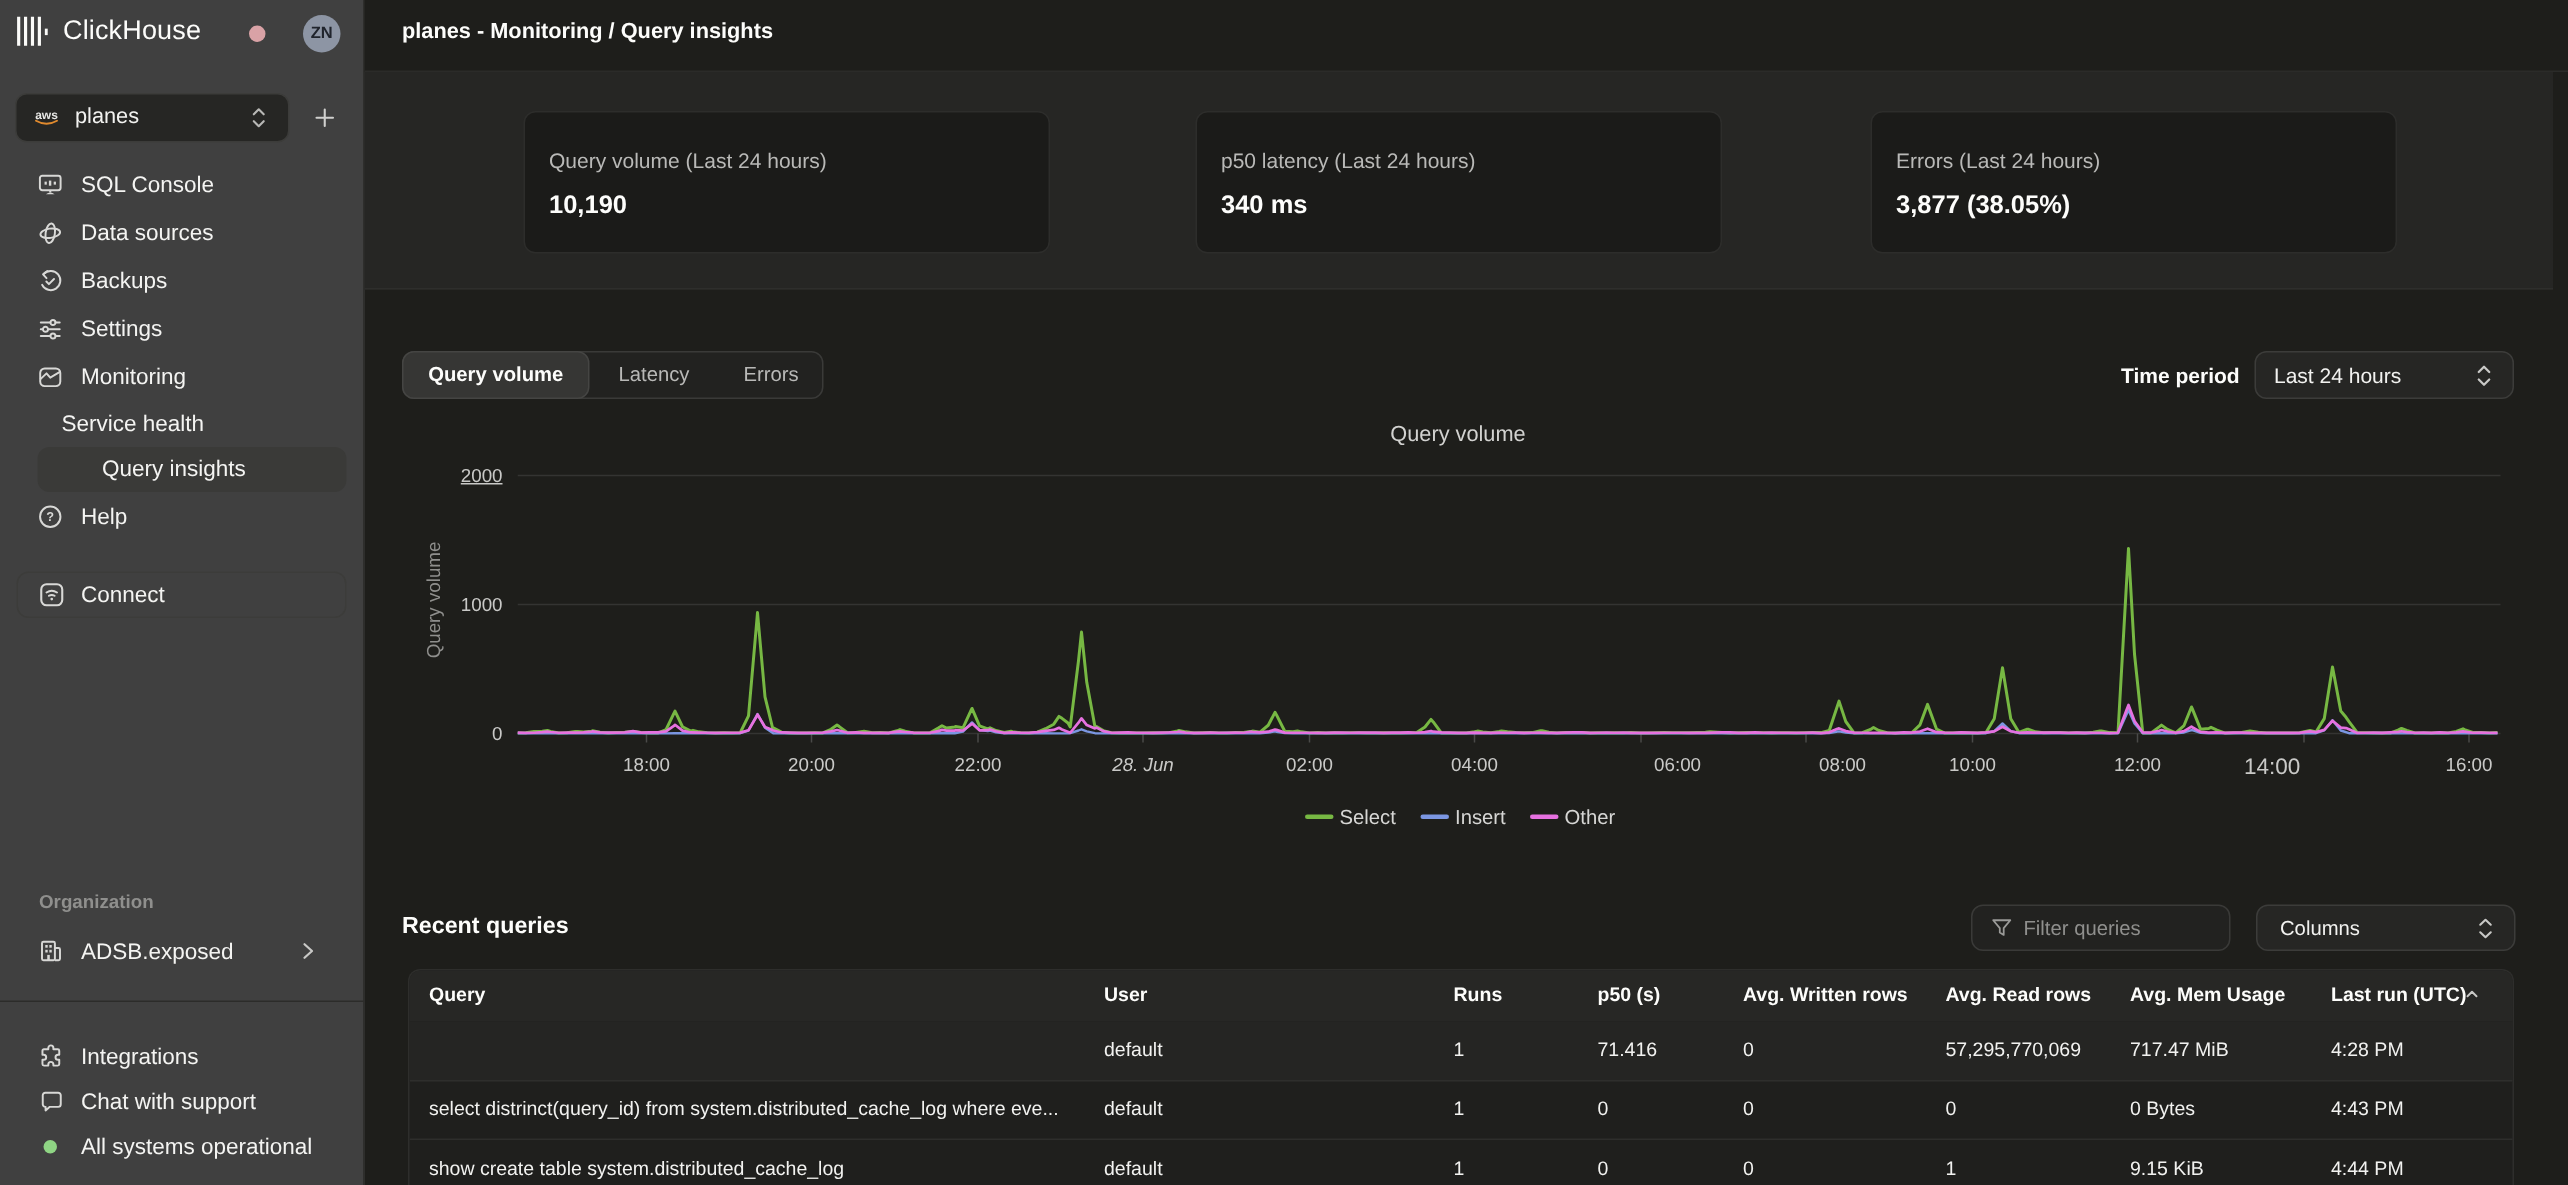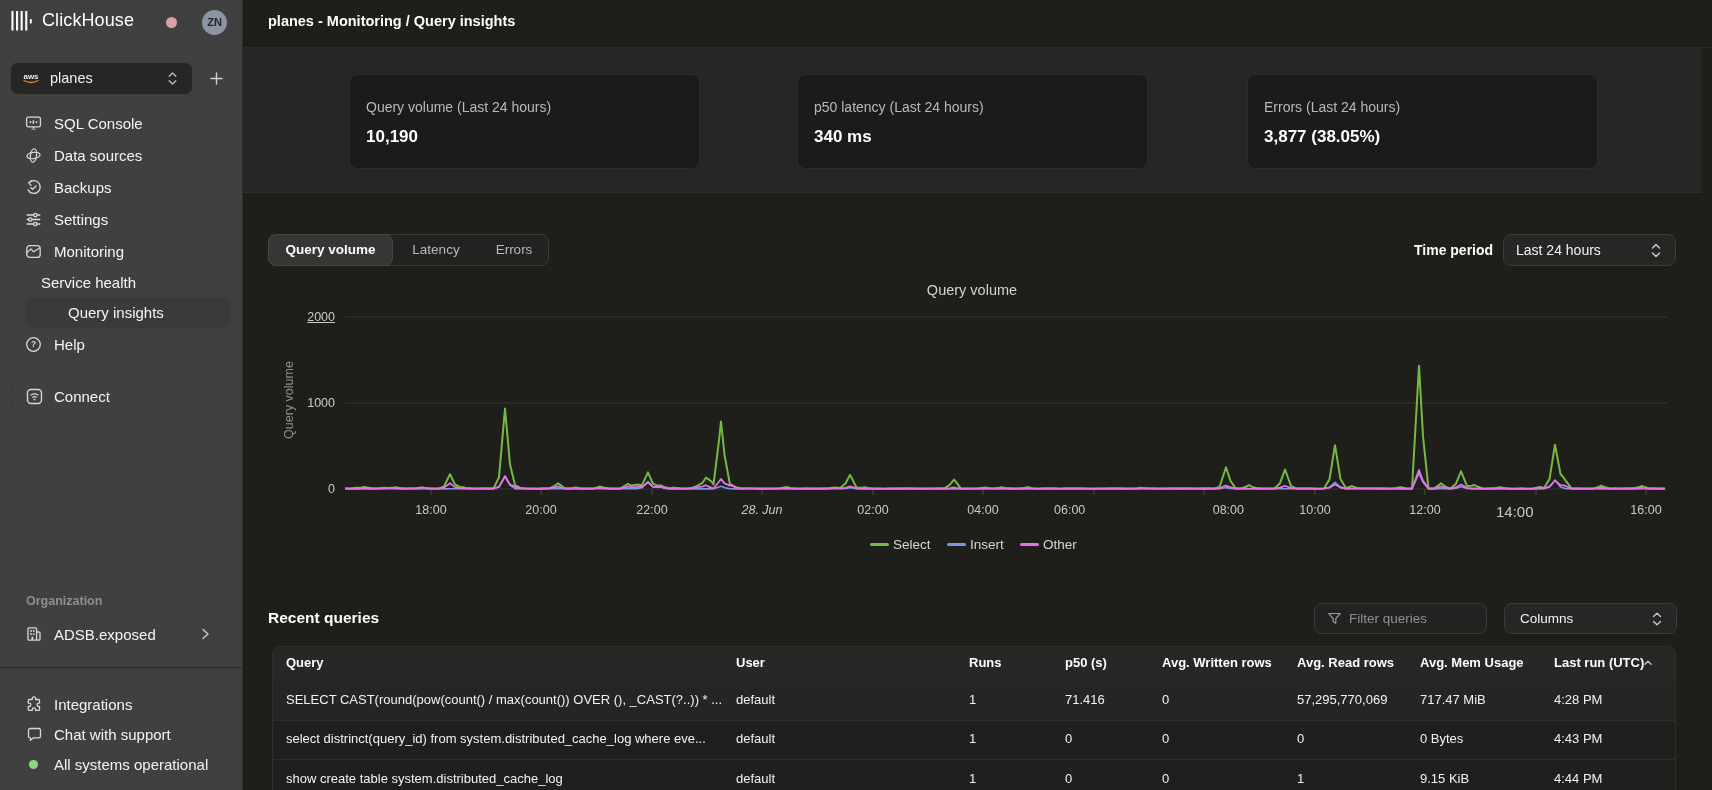--- a/index.html
+++ b/index.html
@@ -178,21 +178,21 @@
   <polyline points="0.0,178.6 5.5,178.5 11.0,177.7 12.0,177.7 16.5,177.5 20.0,177.0 22.0,177.6 27.5,178.6 33.0,178.5 38.5,177.7 40.0,177.7 44.0,178.0 49.5,177.5 50.0,177.2 55.0,178.1 60.5,178.7 66.0,178.4 71.5,178.2 77.0,177.7 82.5,178.3 88.0,178.7 93.5,178.7 99.0,176.5 104.5,165.1 105.0,164.1 110.0,174.5 115.5,177.4 117.0,176.9 121.0,177.9 126.5,178.5 132.0,178.6 137.5,178.5 143.0,178.6 148.5,178.5 154.0,167.2 159.5,104.4 160.0,98.4 165.0,154.6 170.0,175.0 170.5,175.3 176.0,178.1 181.5,178.7 187.0,178.6 192.5,178.7 198.0,178.5 203.5,178.6 209.0,176.2 213.0,173.4 214.5,174.4 220.0,178.5 225.5,178.4 230.0,177.6 231.0,177.5 236.5,178.5 242.0,178.4 247.5,178.6 253.0,177.2 255.0,176.4 258.5,177.4 264.0,178.6 269.5,178.7 275.0,178.6 280.5,175.4 283.0,173.8 286.0,175.4 291.5,174.7 292.0,174.4 297.0,175.2 302.5,163.3 303.0,162.3 308.0,173.9 313.5,175.9 315.0,175.2 319.0,177.0 324.5,178.3 329.0,177.5 330.0,177.8 335.5,178.5 341.0,178.7 346.5,178.1 352.0,175.8 357.5,172.8 361.0,167.6 363.0,168.9 367.0,172.0 368.5,174.6 374.0,130.5 376.0,111.4 379.5,144.9 385.0,174.7 386.0,174.4 390.5,177.1 396.0,178.5 401.5,178.6 407.0,178.6 412.5,178.7 418.0,178.7 423.5,178.5 429.0,178.7 434.5,178.4 440.0,177.3 441.0,177.0 445.5,177.9 451.0,178.6 456.5,178.5 462.0,178.4 467.5,178.7 473.0,178.7 478.5,178.4 484.0,178.3 489.5,177.5 490.0,177.4 495.0,178.1 500.5,173.5 505.0,164.9 506.0,166.6 511.5,177.5 517.0,177.8 520.0,177.3 522.5,177.9 528.0,178.7 533.5,178.4 539.0,178.7 544.5,178.5 550.0,178.7 555.5,178.5 561.0,178.5 566.5,178.6 572.0,178.7 577.5,178.5 583.0,178.7 588.5,178.7 594.0,178.5 599.5,178.4 605.0,174.7 609.0,169.6 610.5,171.3 616.0,178.7 621.5,178.7 627.0,178.6 632.5,178.6 638.0,177.8 640.0,177.4 643.5,178.0 649.0,178.5 654.5,177.7 656.0,177.3 660.0,177.9 665.5,178.4 671.0,178.5 676.5,178.4 682.0,177.2 683.0,177.1 687.5,178.2 693.0,178.7 698.5,178.4 704.0,178.5 709.5,178.4 715.0,178.7 720.5,178.5 726.0,178.6 731.5,178.5 737.0,178.6 742.5,178.4 748.0,178.7 753.5,178.6 759.0,178.5 764.5,178.4 770.0,178.5 775.5,178.5 781.0,178.5 786.5,178.4 792.0,178.2 795.0,177.8 797.5,178.0 803.0,178.4 808.5,178.6 814.0,178.5 819.5,178.4 825.0,178.5 830.5,178.5 836.0,178.6 841.5,178.5 847.0,178.5 852.5,178.7 858.0,178.5 863.5,178.4 869.0,178.4 874.5,177.0 880.0,160.5 881.0,157.4 885.5,171.0 891.0,178.6 896.5,178.5 902.0,176.3 904.0,175.0 907.5,177.0 913.0,178.5 918.5,178.6 924.0,178.7 929.5,178.5 935.0,173.2 940.0,159.6 940.5,160.9 946.0,176.0 951.5,178.7 957.0,178.6 962.5,178.5 968.0,178.7 973.5,178.7 979.0,178.4 984.5,169.2 990.0,135.2 995.5,169.1 1001.0,178.3 1006.5,176.1 1007.0,176.1 1012.0,177.9 1017.5,178.5 1023.0,178.4 1028.5,178.4 1034.0,178.6 1039.5,178.5 1045.0,178.6 1050.5,178.2 1055.0,177.3 1056.0,177.3 1061.5,178.4 1067.0,178.5 1072.5,81.8 1074.0,55.7 1078.0,126.0 1083.5,178.6 1089.0,178.6 1094.5,174.6 1096.0,173.4 1100.0,176.3 1105.5,178.6 1111.0,173.7 1116.0,161.3 1116.5,162.4 1122.0,176.1 1127.5,175.7 1129.0,174.9 1133.0,176.8 1138.5,178.7 1144.0,178.5 1149.5,178.3 1155.0,177.3 1160.5,178.2 1166.0,178.7 1171.5,178.7 1177.0,178.6 1182.5,178.7 1188.0,178.5 1193.5,177.3 1195.0,177.0 1199.0,178.0 1204.5,169.1 1210.0,134.7 1215.5,164.0 1219.0,168.2 1221.0,171.1 1226.5,178.4 1232.0,178.5 1237.5,178.7 1243.0,178.6 1248.5,178.7 1254.0,176.6 1256.0,175.6 1259.5,177.0 1265.0,178.7 1270.5,178.6 1276.0,178.6 1281.5,178.5 1287.0,178.6 1292.5,177.6 1297.0,175.9 1298.0,176.4 1303.5,178.3 1309.0,178.4 1314.5,178.7 1320.0,178.4" fill="none" stroke="#77b843" stroke-width="2" stroke-linejoin="round"></polyline>
   <polyline points="0.0,178.8 5.5,178.9 11.0,178.9 16.5,178.9 22.0,178.9 27.5,178.9 33.0,178.8 38.5,178.8 44.0,178.8 49.5,178.8 55.0,178.9 60.5,178.7 66.0,178.8 71.5,178.9 77.0,178.8 82.5,178.8 88.0,178.8 93.5,178.7 99.0,178.9 104.5,178.8 110.0,178.8 115.5,178.8 121.0,178.8 126.5,178.7 132.0,178.8 137.5,178.8 143.0,178.9 148.5,178.8 154.0,177.0 159.5,166.9 160.0,166.0 165.0,175.1 170.5,178.9 176.0,178.8 181.5,178.8 187.0,178.8 192.5,178.9 198.0,178.8 203.5,178.8 209.0,178.8 214.5,178.8 220.0,178.7 225.5,178.8 231.0,178.8 236.5,178.9 242.0,178.9 247.5,178.8 253.0,178.8 258.5,178.8 264.0,178.9 269.5,178.9 275.0,178.8 280.5,178.8 286.0,178.8 291.5,178.8 297.0,177.7 302.5,172.1 303.0,171.6 308.0,176.7 313.5,177.4 315.0,177.0 319.0,178.2 324.5,178.9 330.0,178.9 335.5,178.8 341.0,178.8 346.5,178.9 352.0,178.8 357.5,178.9 363.0,178.9 368.5,178.8 374.0,177.0 376.0,176.2 379.5,177.6 385.0,178.8 390.5,178.9 396.0,178.9 401.5,178.8 407.0,178.8 412.5,178.9 418.0,178.9 423.5,178.8 429.0,178.8 434.5,178.8 440.0,178.9 445.5,178.8 451.0,178.9 456.5,178.8 462.0,178.9 467.5,178.8 473.0,178.7 478.5,178.9 484.0,178.8 489.5,178.8 495.0,178.8 500.5,178.4 505.0,177.6 506.0,177.8 511.5,178.7 517.0,178.9 522.5,178.9 528.0,178.8 533.5,178.8 539.0,178.8 544.5,178.9 550.0,178.8 555.5,178.9 561.0,178.9 566.5,178.8 572.0,178.9 577.5,178.9 583.0,178.8 588.5,178.8 594.0,178.9 599.5,178.9 605.0,178.9 610.5,178.8 616.0,178.9 621.5,178.9 627.0,178.8 632.5,178.8 638.0,178.8 643.5,178.8 649.0,178.8 654.5,178.8 660.0,178.8 665.5,178.9 671.0,178.9 676.5,178.8 682.0,178.8 687.5,178.8 693.0,178.9 698.5,178.9 704.0,178.9 709.5,178.9 715.0,178.8 720.5,178.8 726.0,178.9 731.5,178.8 737.0,178.8 742.5,178.8 748.0,178.8 753.5,178.8 759.0,178.9 764.5,178.8 770.0,178.8 775.5,178.9 781.0,178.9 786.5,178.8 792.0,178.8 797.5,178.8 803.0,178.7 808.5,178.8 814.0,178.8 819.5,178.9 825.0,178.8 830.5,178.8 836.0,178.9 841.5,178.9 847.0,178.8 852.5,178.8 858.0,178.9 863.5,178.8 869.0,178.9 874.5,178.7 880.0,177.7 881.0,177.6 885.5,178.4 891.0,178.8 896.5,178.8 902.0,178.8 907.5,178.8 913.0,178.9 918.5,178.7 924.0,178.8 929.5,178.8 935.0,178.8 940.5,178.8 946.0,178.8 951.5,178.8 957.0,178.8 962.5,178.8 968.0,178.8 973.5,178.8 979.0,178.8 984.5,177.4 990.0,172.3 995.5,177.4 1001.0,178.8 1006.5,178.8 1012.0,178.8 1017.5,178.8 1023.0,178.8 1028.5,178.8 1034.0,178.9 1039.5,178.8 1045.0,178.7 1050.5,178.8 1056.0,178.9 1061.5,178.9 1067.0,178.8 1072.5,166.7 1074.0,163.3 1078.0,172.3 1083.5,178.9 1089.0,178.9 1094.5,178.8 1100.0,178.8 1105.5,178.9 1111.0,178.3 1116.0,176.7 1116.5,176.8 1122.0,178.5 1127.5,178.9 1133.0,178.9 1138.5,178.9 1144.0,178.9 1149.5,178.9 1155.0,178.8 1160.5,178.8 1166.0,178.9 1171.5,178.9 1177.0,178.9 1182.5,178.9 1188.0,178.8 1193.5,178.9 1199.0,178.8 1204.5,176.9 1210.0,170.2 1215.5,177.0 1221.0,178.8 1226.5,178.8 1232.0,178.9 1237.5,178.8 1243.0,178.7 1248.5,178.8 1254.0,178.9 1259.5,178.9 1265.0,178.8 1270.5,178.8 1276.0,178.8 1281.5,178.8 1287.0,178.8 1292.5,178.9 1298.0,178.7 1303.5,178.8 1309.0,178.9 1314.5,178.9 1320.0,178.8" fill="none" stroke="#7b96e2" stroke-width="1.6" stroke-linejoin="round"></polyline>
   <polyline points="0.0,178.4 5.5,178.6 11.0,178.5 16.5,178.1 20.0,177.7 22.0,178.0 27.5,178.5 33.0,178.4 38.5,178.4 44.0,178.2 49.5,177.7 50.0,177.6 55.0,178.3 60.5,178.4 66.0,178.4 71.5,178.2 77.0,177.4 82.5,178.4 88.0,178.3 93.5,178.3 99.0,177.6 104.5,173.7 105.0,173.2 110.0,177.1 115.5,178.3 121.0,178.4 126.5,178.5 132.0,178.6 137.5,178.5 143.0,178.5 148.5,178.4 154.0,176.8 159.5,167.5 160.0,166.3 165.0,174.7 170.0,176.7 170.5,177.0 176.0,178.3 181.5,178.4 187.0,178.6 192.5,178.6 198.0,178.5 203.5,178.4 209.0,177.6 213.0,176.7 214.5,177.0 220.0,178.5 225.5,178.3 231.0,178.6 236.5,178.6 242.0,178.5 247.5,178.6 253.0,177.8 255.0,177.6 258.5,178.0 264.0,178.4 269.5,178.5 275.0,178.5 280.5,177.4 283.0,176.6 286.0,177.1 291.5,177.1 292.0,176.8 297.0,177.0 302.5,172.9 303.0,172.4 308.0,176.9 313.5,176.8 315.0,176.3 319.0,177.5 324.5,178.6 330.0,178.3 335.5,178.5 341.0,178.5 346.5,178.1 352.0,177.2 357.5,176.6 361.0,175.2 363.0,176.3 368.5,178.5 374.0,171.8 376.0,168.9 379.5,173.4 385.0,175.6 386.0,175.1 390.5,177.4 396.0,178.5 401.5,178.4 407.0,178.3 412.5,178.5 418.0,178.5 423.5,178.6 429.0,178.4 434.5,178.3 440.0,178.0 441.0,177.7 445.5,178.4 451.0,178.6 456.5,178.6 462.0,178.4 467.5,178.5 473.0,178.5 478.5,178.4 484.0,178.5 489.5,177.8 490.0,177.9 495.0,178.3 500.5,177.8 505.0,176.4 506.0,176.6 511.5,178.4 517.0,178.5 522.5,178.5 528.0,178.5 533.5,178.6 539.0,178.6 544.5,178.4 550.0,178.4 555.5,178.5 561.0,178.4 566.5,178.4 572.0,178.4 577.5,178.6 583.0,178.4 588.5,178.4 594.0,178.3 599.5,178.5 605.0,178.1 609.0,177.3 610.5,177.8 616.0,178.3 621.5,178.4 627.0,178.6 632.5,178.6 638.0,178.4 643.5,178.6 649.0,178.6 654.5,178.4 660.0,178.5 665.5,178.4 671.0,178.6 676.5,178.5 682.0,178.4 687.5,178.6 693.0,178.6 698.5,178.4 704.0,178.3 709.5,178.3 715.0,178.6 720.5,178.5 726.0,178.4 731.5,178.5 737.0,178.4 742.5,178.6 748.0,178.6 753.5,178.6 759.0,178.6 764.5,178.5 770.0,178.5 775.5,178.5 781.0,178.6 786.5,178.6 792.0,178.6 797.5,178.4 803.0,178.3 808.5,178.3 814.0,178.6 819.5,178.6 825.0,178.3 830.5,178.5 836.0,178.4 841.5,178.5 847.0,178.5 852.5,178.5 858.0,178.5 863.5,178.4 869.0,178.7 874.5,178.2 880.0,175.8 881.0,175.6 885.5,177.4 891.0,178.4 896.5,178.5 902.0,178.6 907.5,178.6 913.0,178.5 918.5,178.7 924.0,178.3 929.5,178.4 935.0,177.7 940.0,175.8 940.5,176.0 946.0,178.1 951.5,178.4 957.0,178.5 962.5,178.3 968.0,178.4 973.5,178.6 979.0,178.3 984.5,177.6 990.0,174.5 995.5,177.5 1001.0,178.5 1006.5,178.3 1012.0,178.4 1017.5,178.4 1023.0,178.4 1028.5,178.4 1034.0,178.5 1039.5,178.4 1045.0,178.6 1050.5,178.5 1056.0,178.5 1061.5,178.7 1067.0,178.5 1072.5,163.9 1074.0,160.0 1078.0,170.7 1083.5,178.3 1089.0,178.4 1094.5,177.2 1096.0,176.7 1100.0,177.7 1105.5,178.5 1111.0,177.4 1116.0,174.4 1116.5,174.8 1122.0,177.9 1127.5,178.4 1133.0,178.3 1138.5,178.6 1144.0,178.4 1149.5,178.4 1155.0,178.6 1160.5,178.5 1166.0,178.6 1171.5,178.6 1177.0,178.5 1182.5,178.6 1188.0,178.6 1193.5,177.7 1195.0,177.6 1199.0,178.1 1204.5,176.6 1210.0,170.5 1215.5,175.1 1219.0,175.4 1221.0,176.2 1226.5,178.6 1232.0,178.5 1237.5,178.4 1243.0,178.6 1248.5,178.3 1254.0,177.9 1256.0,177.5 1259.5,178.1 1265.0,178.5 1270.5,178.4 1276.0,178.6 1281.5,178.3 1287.0,178.5 1292.5,178.2 1297.0,177.6 1298.0,177.8 1303.5,178.5 1309.0,178.4 1314.5,178.5 1320.0,178.6" fill="none" stroke="#e671e0" stroke-width="1.8" stroke-linejoin="round"></polyline>
 </svg>
 <div class="abs" style="left:391px;top:503px;width:80px;text-align:center;font-size:12.5px;color:#c9c9c7;">18:00</div>
 <div class="abs" style="left:501px;top:503px;width:80px;text-align:center;font-size:12.5px;color:#c9c9c7;">20:00</div>
 <div class="abs" style="left:612px;top:503px;width:80px;text-align:center;font-size:12.5px;color:#c9c9c7;">22:00</div>
 <div class="abs" style="left:722px;top:503px;width:80px;text-align:center;font-size:12.5px;color:#c9c9c7;font-style:italic;">28. Jun</div>
 <div class="abs" style="left:833px;top:503px;width:80px;text-align:center;font-size:12.5px;color:#c9c9c7;">02:00</div>
 <div class="abs" style="left:943px;top:503px;width:80px;text-align:center;font-size:12.5px;color:#c9c9c7;">04:00</div>
-<div class="abs" style="left:1054px;top:503px;width:80px;text-align:left;font-size:12.5px;color:#c9c9c7;">06:00</div>
+<div class="abs" style="left:1054px;top:503px;width:80px;text-align:right;font-size:12.5px;color:#c9c9c7;">06:00</div>
 <div class="abs" style="left:1164px;top:503px;width:80px;text-align:right;font-size:12.5px;color:#c9c9c7;">08:00</div>
 <div class="abs" style="left:1275px;top:503px;width:80px;text-align:center;font-size:12.5px;color:#c9c9c7;">10:00</div>
 <div class="abs" style="left:1385px;top:503px;width:80px;text-align:center;font-size:12.5px;color:#c9c9c7;">12:00</div>
 <div class="abs" style="left:1496px;top:503px;width:80px;font-size:15px;color:#c9c9c7;">14:00</div>
 <div class="abs" style="left:1606px;top:503px;width:80px;text-align:center;font-size:12.5px;color:#c9c9c7;">16:00</div>
 
 <div class="abs" style="left:870px;top:543px;width:19px;height:3px;border-radius:2px;background:#77b843;"></div>
 <div class="abs" style="left:893px;top:537px;font-size:13.5px;color:#d6d6d4;">Select</div>
 <div class="abs" style="left:947px;top:543px;width:19px;height:3px;border-radius:2px;background:#7b96e2;"></div>
 <div class="abs" style="left:970px;top:537px;font-size:13.5px;color:#d6d6d4;">Insert</div>
@@ -219,21 +219,20 @@
   <div class="abs" style="left:463px;top:8px;font-size:13px;font-weight:bold;color:#fdfdfb;">User</div>
   <div class="abs" style="left:696px;top:8px;font-size:13px;font-weight:bold;color:#fdfdfb;">Runs</div>
   <div class="abs" style="left:792px;top:8px;font-size:13px;font-weight:bold;color:#fdfdfb;">p50 (s)</div>
   <div class="abs" style="left:889px;top:8px;font-size:13px;font-weight:bold;color:#fdfdfb;">Avg. Written rows</div>
   <div class="abs" style="left:1024px;top:8px;font-size:13px;font-weight:bold;color:#fdfdfb;">Avg. Read rows</div>
   <div class="abs" style="left:1147px;top:8px;font-size:13px;font-weight:bold;color:#fdfdfb;">Avg. Mem Usage</div>
   <div class="abs" style="left:1281px;top:8px;font-size:13px;font-weight:bold;color:#fdfdfb;">Last run (UTC)</div>
   <svg class="abs" style="left:1370px;top:11px;" width="10" height="10" viewBox="0 0 10 10">
       <path d="M2 6.2 L5 3.2 L8 6.2" stroke="#c8c8c6" stroke-width="1.3" fill="none" stroke-linecap="round" stroke-linejoin="round"></path>
     </svg>
-  <div class="abs" style="left:13px;top:45px;font-size:13px;color:#f2f2f0;white-space:nowrap;">SELECT CAST(round(pow(count() / max(count()) OVER (), _CAST(?..)) * ...</div>
   <div class="abs" style="left:463px;top:45px;font-size:13px;color:#f2f2f0;white-space:nowrap;">default</div>
   <div class="abs" style="left:696px;top:45px;font-size:13px;color:#f2f2f0;white-space:nowrap;">1</div>
   <div class="abs" style="left:792px;top:45px;font-size:13px;color:#f2f2f0;white-space:nowrap;">71.416</div>
   <div class="abs" style="left:889px;top:45px;font-size:13px;color:#f2f2f0;white-space:nowrap;">0</div>
   <div class="abs" style="left:1024px;top:45px;font-size:13px;color:#f2f2f0;white-space:nowrap;">57,295,770,069</div>
   <div class="abs" style="left:1147px;top:45px;font-size:13px;color:#f2f2f0;white-space:nowrap;">717.47 MiB</div>
   <div class="abs" style="left:1281px;top:45px;font-size:13px;color:#f2f2f0;white-space:nowrap;">4:28 PM</div>
   <div class="abs" style="left:0;top:73px;width:1404px;height:1px;background:#2e2e2c;"></div>
   <div class="abs" style="left:13px;top:84px;font-size:13px;color:#f2f2f0;white-space:nowrap;">select distrinct(query_id) from system.distributed_cache_log where eve...</div>
   <div class="abs" style="left:463px;top:84px;font-size:13px;color:#f2f2f0;white-space:nowrap;">default</div>

